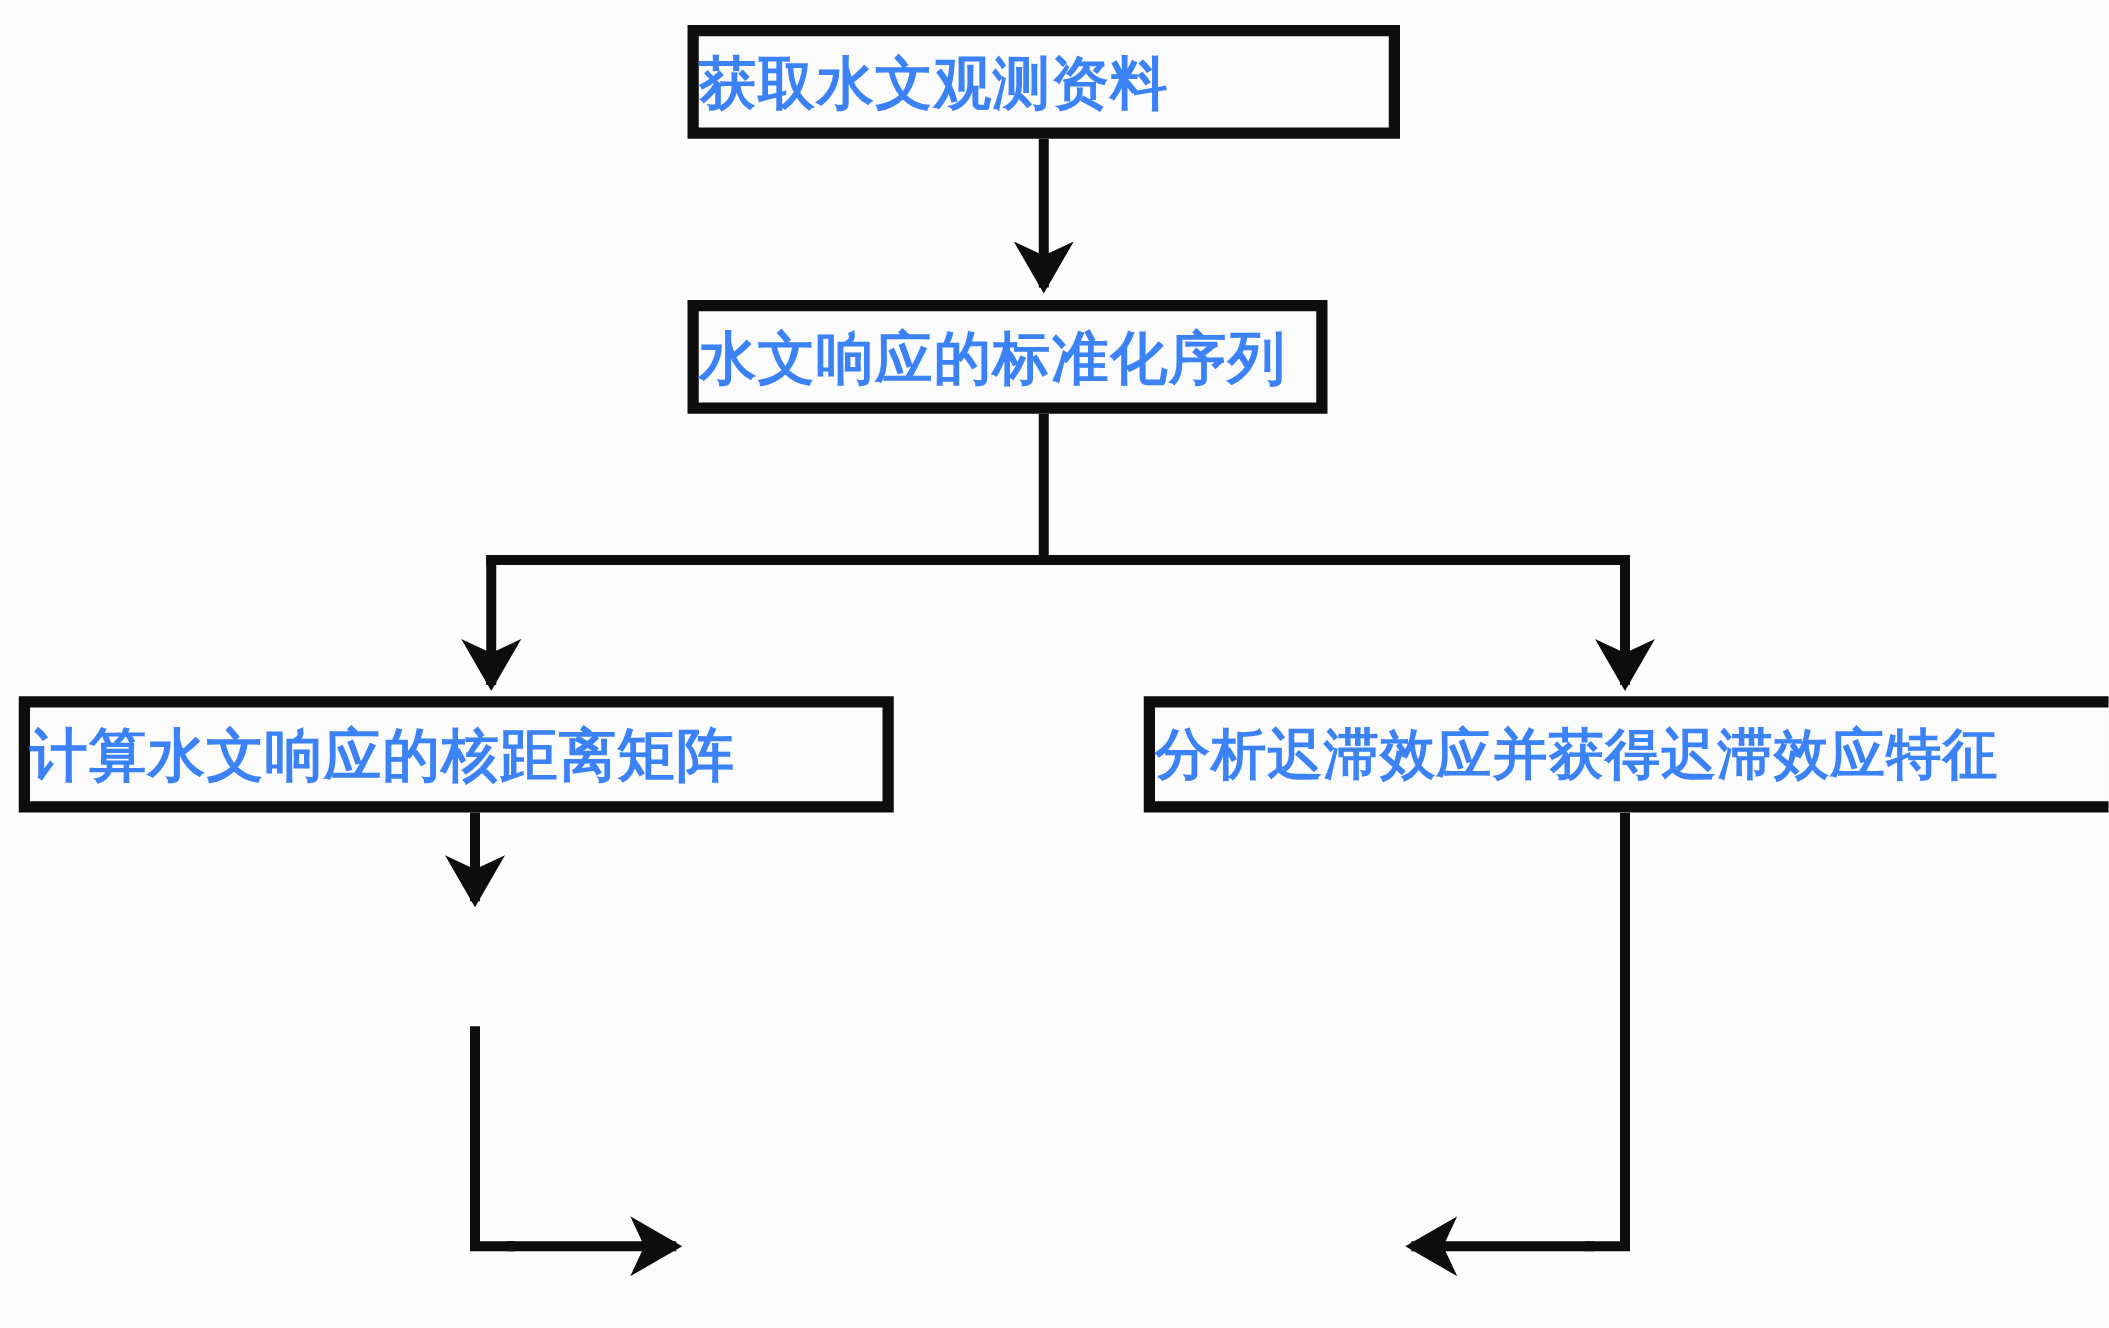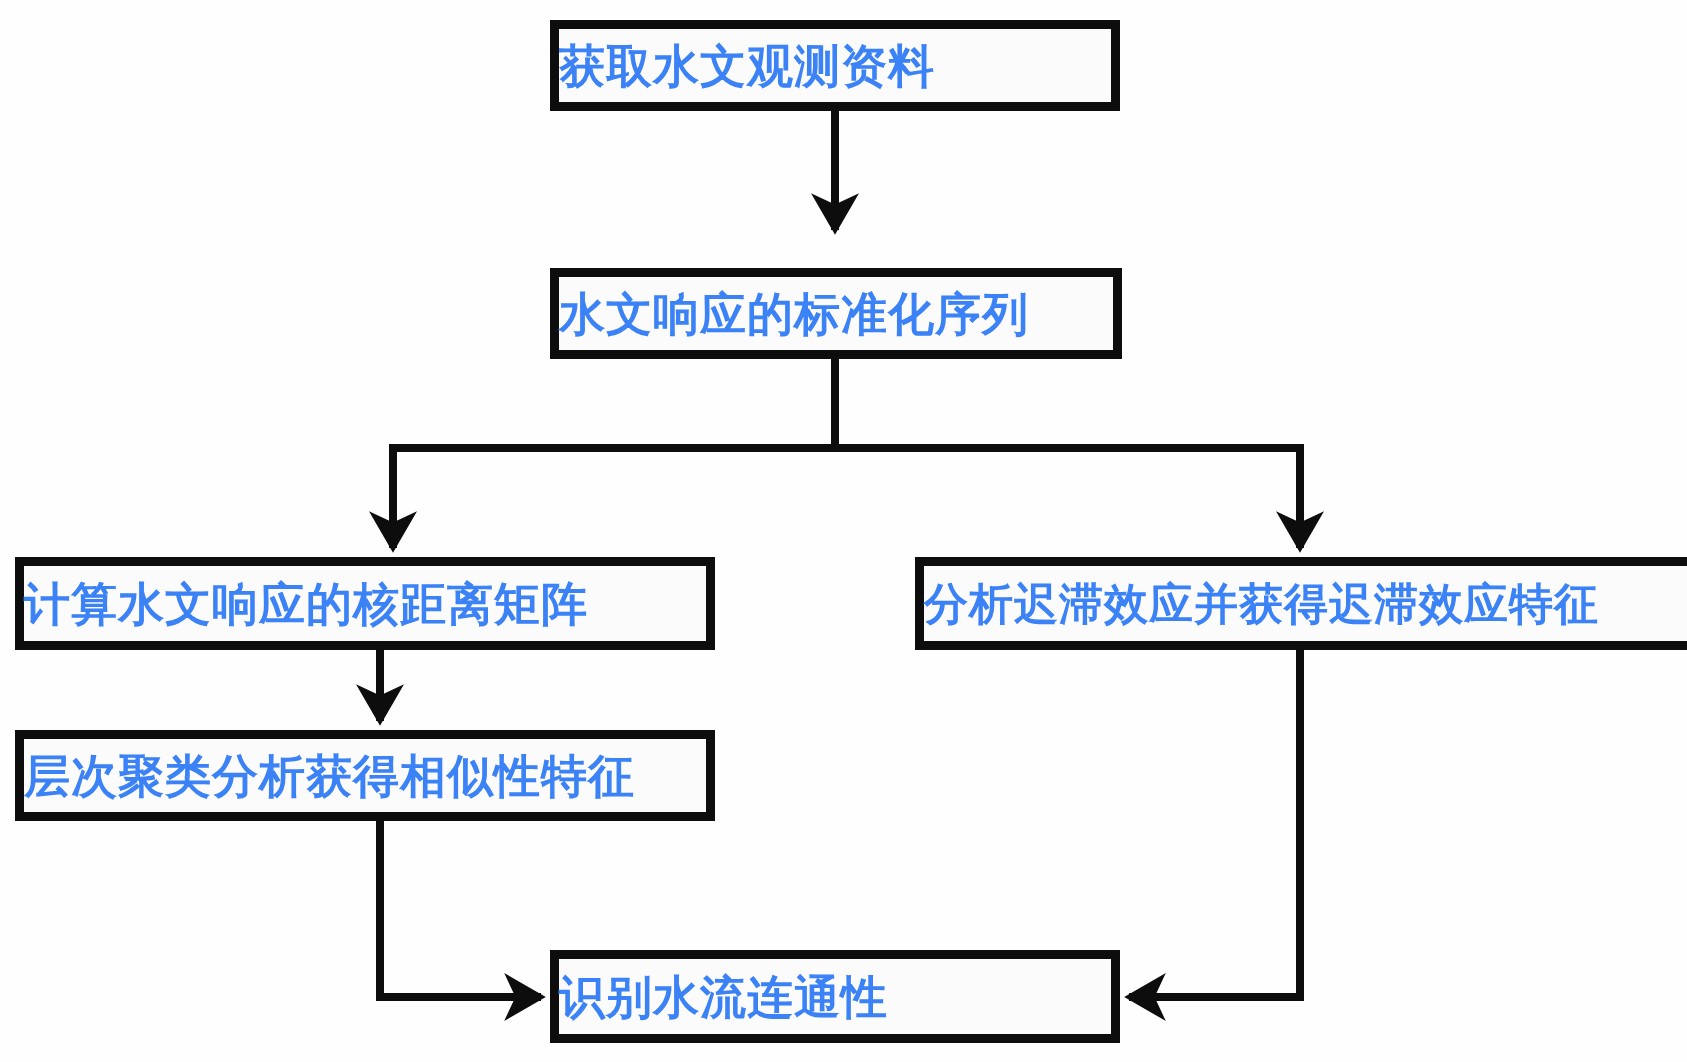--- a/index.html
+++ b/index.html
@@ -32,21 +32,21 @@
     justify-content: flex-start;
     color: #3b82f6;
     font-weight: bold;
     font-size: 46px;
     letter-spacing: 1px;
     white-space: nowrap;
     text-align: center;
     line-height: 1;
   }
   .n1 { left: 550px; top:  20px; width: 570px; height:  91px; }
-  .n2 { left: 550px; top: 240px; width: 572px; height:  91px; margin-top: 28px; }
+  .n2 { left: 550px; top: 240px; width: 512px; height:  91px; }
   .n3 { left:  15px; top: 557px; width: 700px; height:  93px; }
   .n4 { left: 915px; top: 557px; width: 860px; height:  93px; font-size: 44px; }
   .n5 { left:  15px; top: 730px; width: 700px; height:  91px; }
   .n6 { left: 550px; top: 950px; width: 570px; height:  93px; }
 </style>
 </head>
 <body>
 
 <div id="canvas">
 
@@ -85,21 +85,15 @@
   </div>
 
   <div class="node n3">
     <span>计算水文响应的核距离矩阵</span>
   </div>
 
   <div class="node n4">
     <span>分析迟滞效应并获得迟滞效应特征</span>
   </div>
 
-  <div class="node n5">
-    <span>层次聚类分析获得相似性特征</span>
-  </div>
 
-  <div class="node n6">
-    <span>识别水流连通性</span>
-  </div>
 
 </div>
 
 </body></html>

